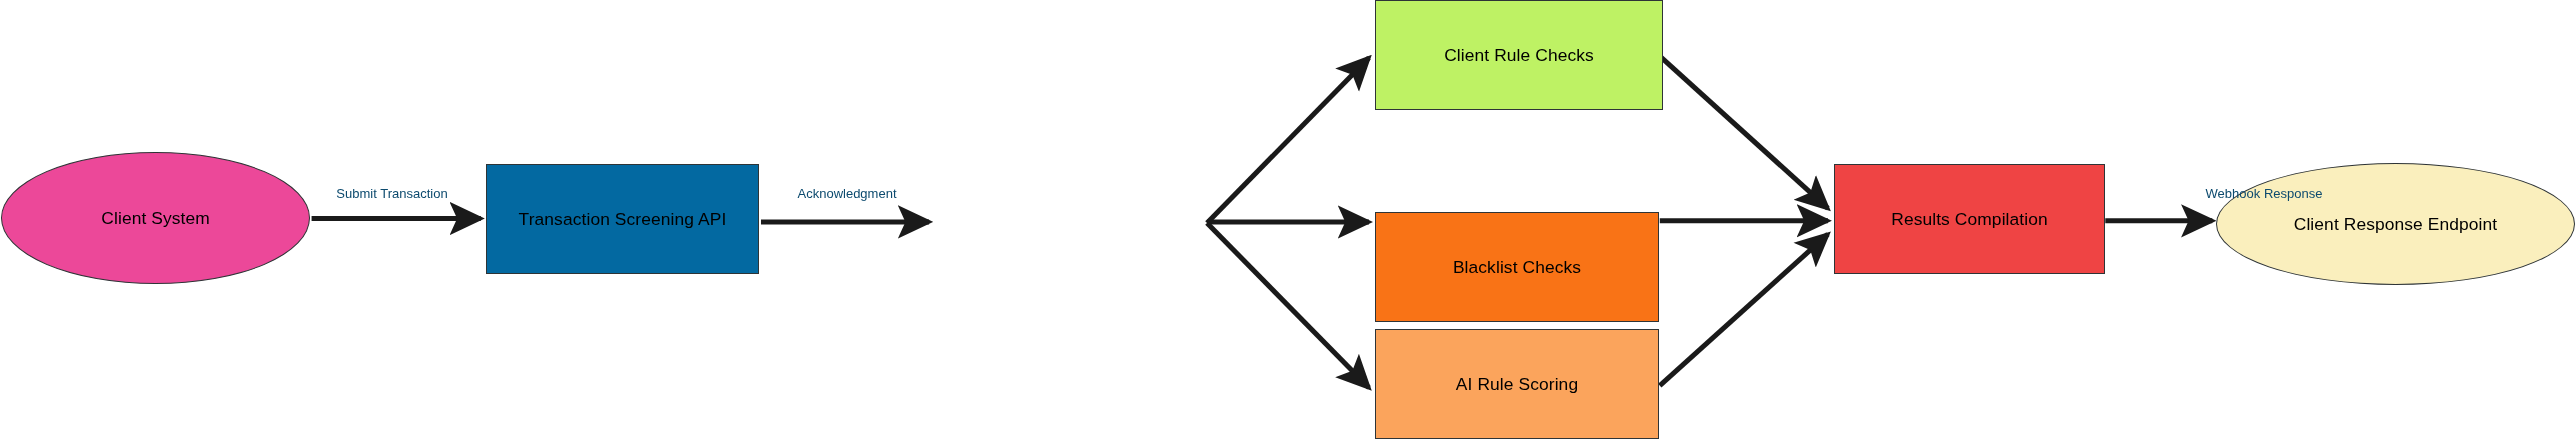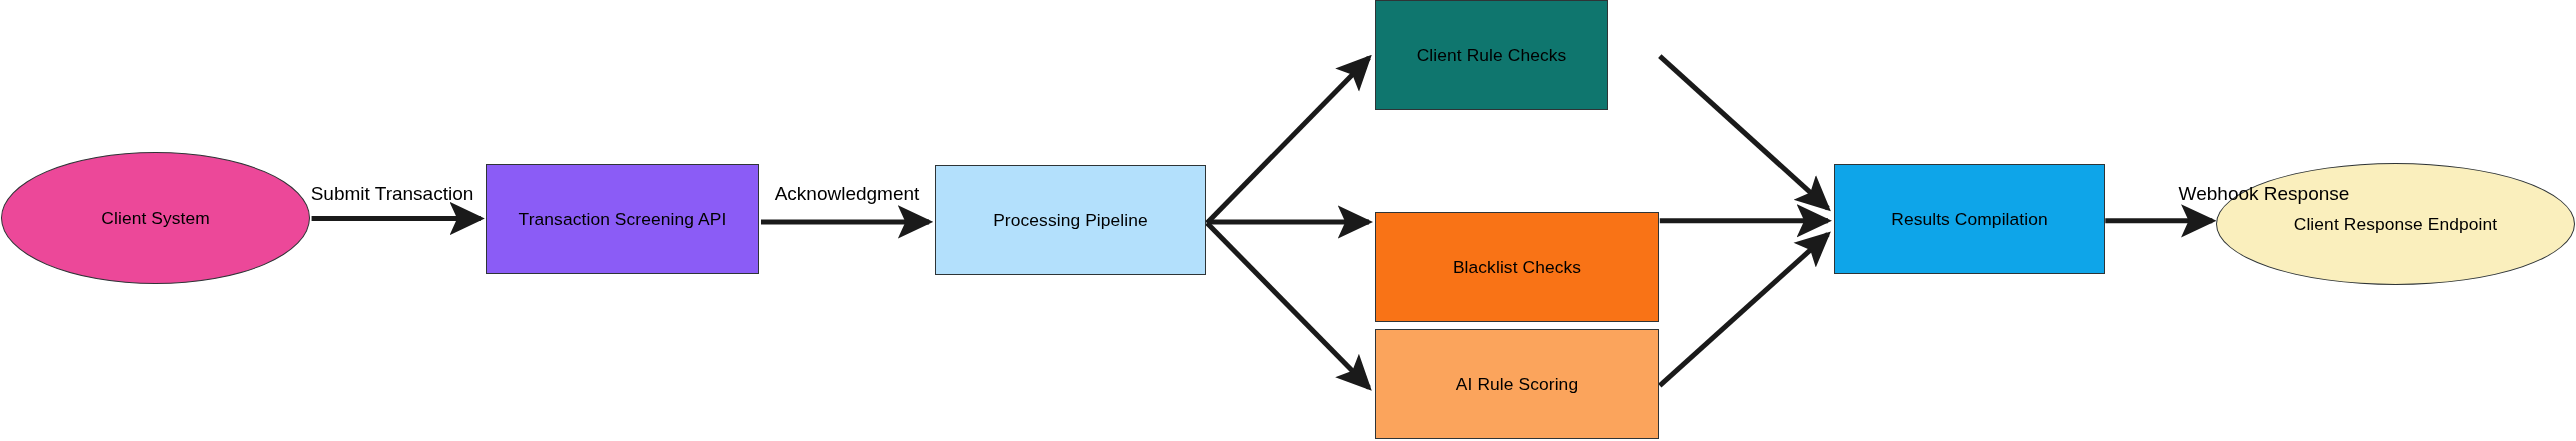--- a/index.html
+++ b/index.html
@@ -43,22 +43,22 @@
   .node-ellipse {
     border: 1.1px solid #2e3436;
     border-radius: 50%;
   }
   .node-label {
     padding: 0 5.6px;
     white-space: nowrap;
   }
   .edge-label {
     position: absolute;
-    color: #000000;
-    font-size: 19px;
+    color: #0c4a6e;
+    font-size: 13px;
     line-height: 1;
     white-space: nowrap;
     transform: translate(-50%, -50%);
   }
 </style>
 </head>
 <body>
 
 <div id="canvas">
 
@@ -81,41 +81,38 @@
     <line x1="2962" y1="394" x2="3262" y2="394" stroke="#1a1a1a" stroke-width="9" marker-end="url(#arrowhead)"></line>
     <line x1="2962" y1="688" x2="3262" y2="418" stroke="#1a1a1a" stroke-width="9" marker-end="url(#arrowhead)"></line>
 
     <line x1="3757" y1="394" x2="3948" y2="394" stroke="#1a1a1a" stroke-width="9" marker-end="url(#arrowhead)"></line>
   </svg>
 
   <div class="node node-ellipse" style="left:1.1px; top:152px; width:309px; height:132px; background:#ec4899;">
     <span class="node-label">Client System</span>
   </div>
 
-  <div class="node node-box" style="left:486px; top:164px; width:273px; height:110px; background:#8b5cf6;">
+  <div class="node node-box" style="left:486px; top:164px; width:273px; height:110px; background:#0369a1;">
     <span class="node-label">Transaction Screening API</span>
   </div>
 
-  <div class="node node-box" style="left:935px; top:165px; width:271px; height:110px; background:#b3e0fc;">
-    <span class="node-label">Processing Pipeline</span>
-  </div>
 
-  <div class="node node-box" style="left:1375px; top:0px; width:233px; height:110px; background:#0f766e;">
+  <div class="node node-box" style="left:1375px; top:0px; width:288px; height:110px; background:#bef264;">
     <span class="node-label">Client Rule Checks</span>
   </div>
 
   <div class="node node-box" style="left:1375px; top:169px; width:284px; height:110px; background:#f97316;margin-top:43px;">
     <span class="node-label">Blacklist Checks</span>
   </div>
 
   <div class="node node-box" style="left:1375px; top:329px; width:284px; height:110px; background:#fba45c;">
     <span class="node-label">AI Rule Scoring</span>
   </div>
 
-  <div class="node node-box" style="left:1834px; top:164px; width:271px; height:110px; background:#0ea5e9;">
+  <div class="node node-box" style="left:1834px; top:164px; width:271px; height:110px; background:#ef4444;">
     <span class="node-label">Results Compilation</span>
   </div>
 
   <div class="node node-ellipse" style="left:2216px; top:163px; width:359px; height:122px; background:#faefbd;">
     <span class="node-label">Client Response Endpoint</span>
   </div>
 
   <div class="edge-label" style="left:392px; top:193px;">Submit Transaction</div>
 
   <div class="edge-label" style="left:847px; top:193px;">Acknowledgment</div>

